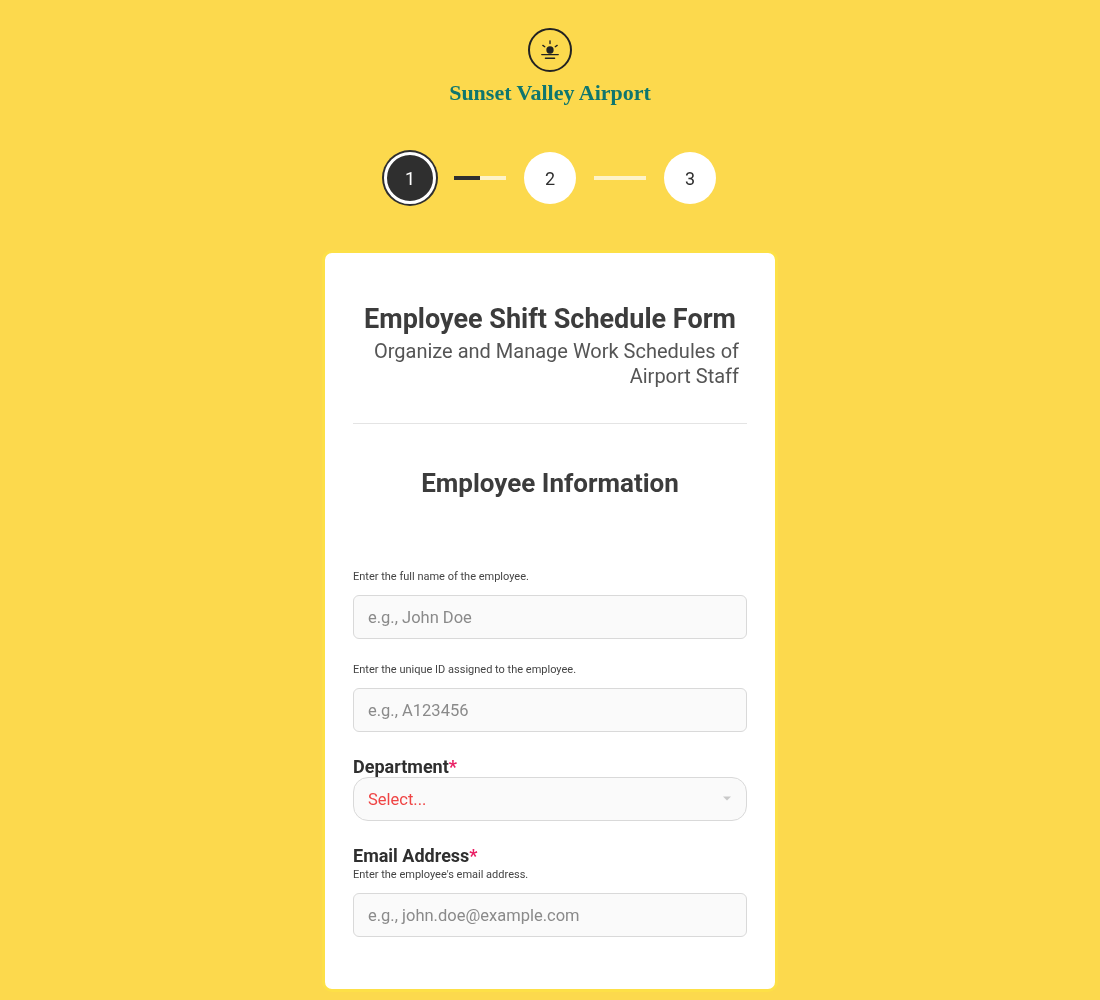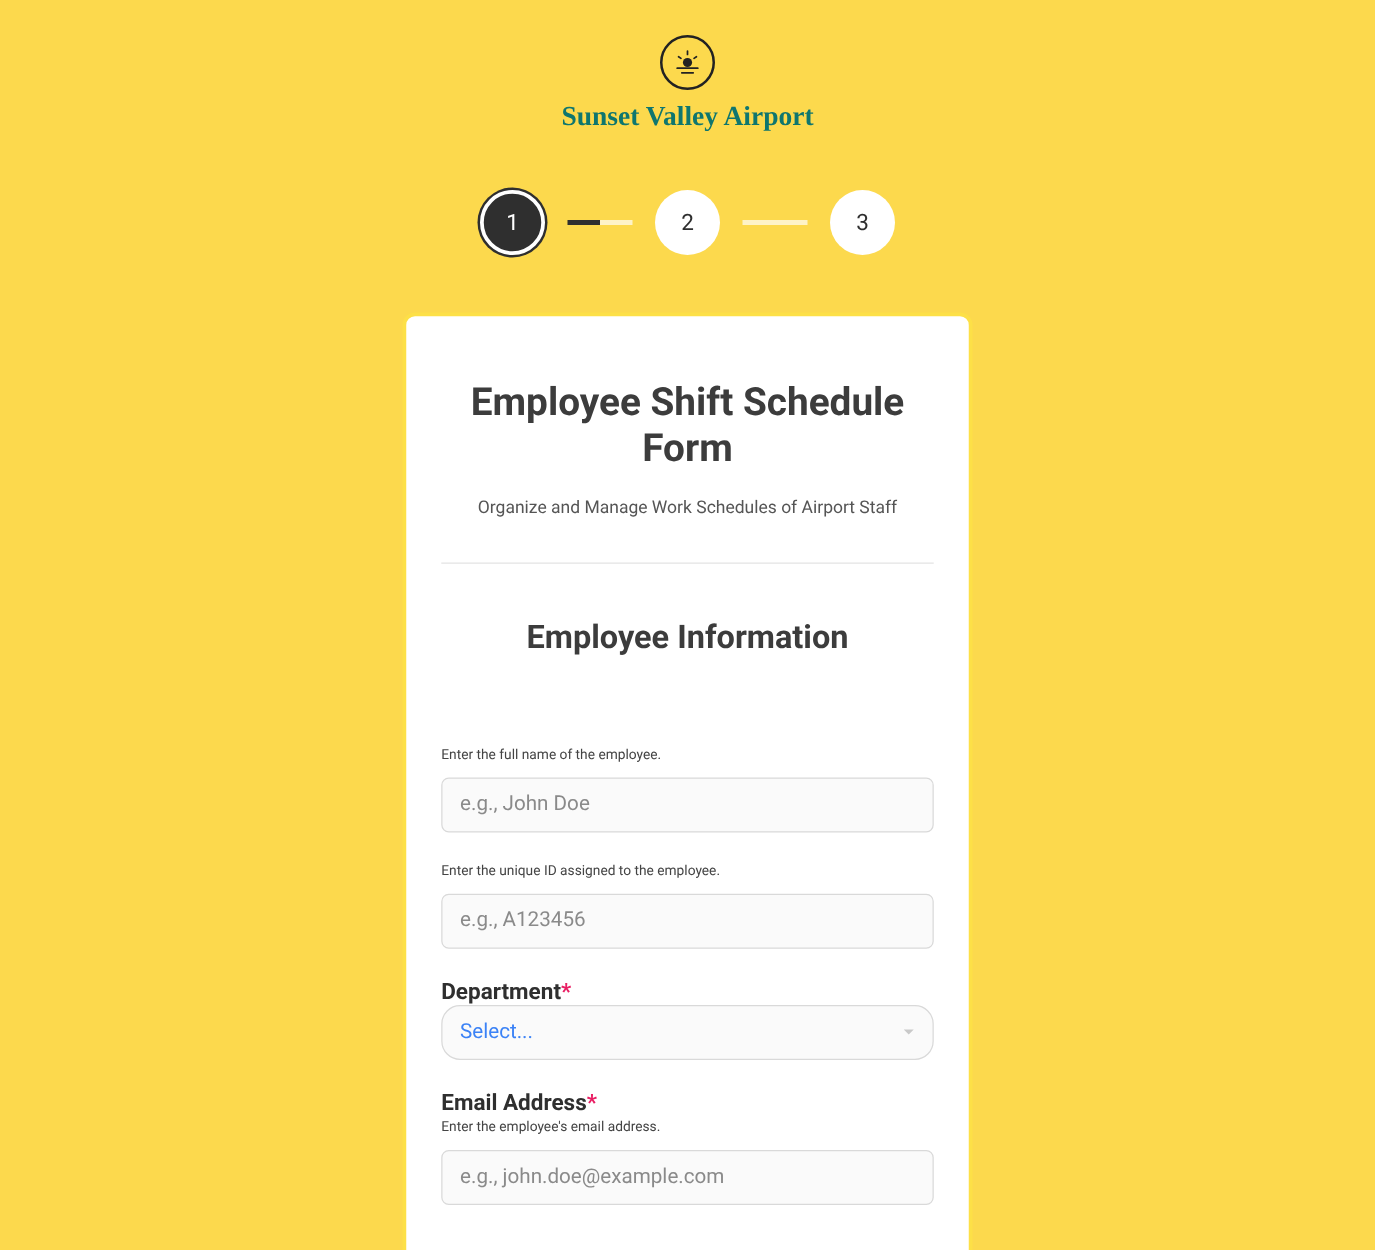--- a/index.html
+++ b/index.html
@@ -74,28 +74,28 @@
     border: 3px solid #fde047;
     border-radius: 10px;
     width: 456px;
     margin-top: 46px;
     padding: 50px 28px 28px 28px;
   }
   .form-title {
     text-align: center;
     color: #3c3c3c;
     font-weight: 700;
-    font-size: 31px;
+    font-size: 27px;
     line-height: 1.2;
   }
   .form-subtitle {
-    text-align: center;
+    text-align: right;
     color: #555;
-    font-size: 14px;
-    margin-top: 21px;
+    font-size: 20px;
+    margin-top: 4px;
     line-height: 1.25;
     padding: 0 8px;
   }
   .divider {
     border: none;
     border-top: 1px solid #e4e4e4;
     margin: 34px 0 44px 0;
   }
   .section-title {
     text-align: center;
@@ -126,21 +126,21 @@
     padding: 0 14px;
     font-size: 16.5px;
     color: #4c1d95;
     font-family: inherit;
   }
   .text-input::placeholder { color: #8a8a8a; }
   .select-wrap { position: relative; }
   .select-input {
     appearance: none;
     -webkit-appearance: none;
-    color: #3b82f6;
+    color: #ef4444;
     cursor: pointer;
     border-radius: 15px;
   }
   .select-caret {
     position: absolute;
     right: 14px;
     top: 50%;
     transform: translateY(-50%);
     pointer-events: none;
     color: #c9c9c9;

